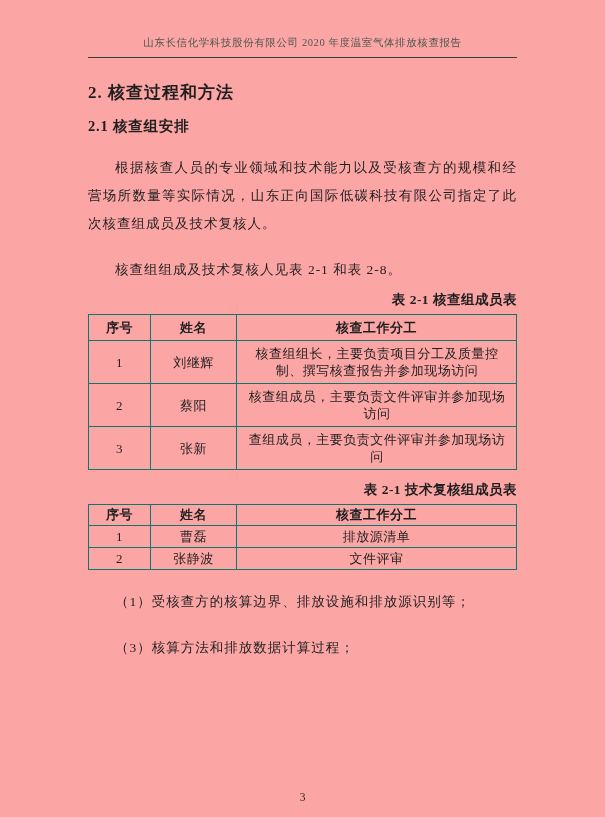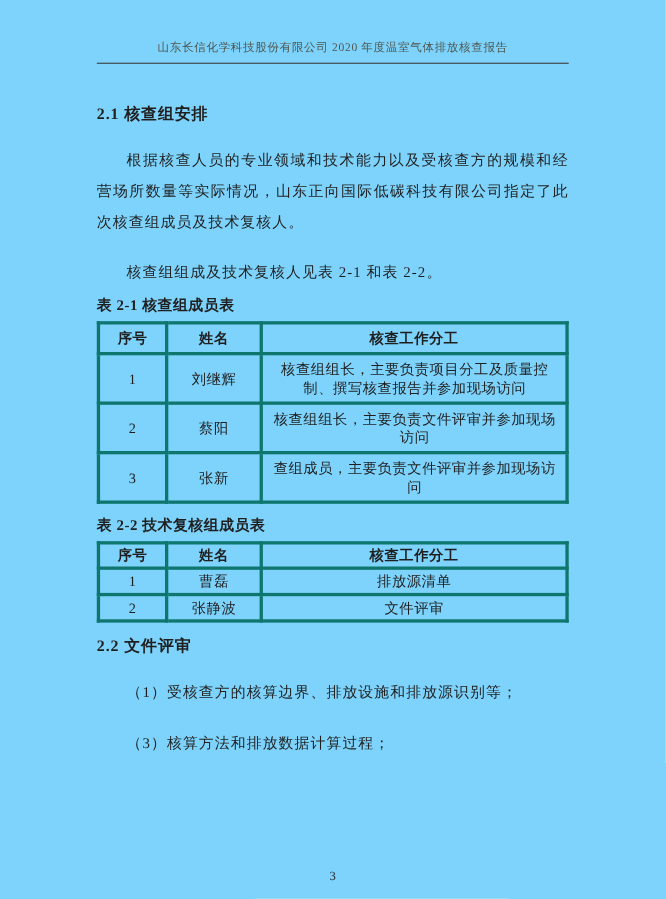--- a/index.html
+++ b/index.html
@@ -8,21 +8,21 @@
     font-family: "Liberation Serif", "DejaVu Serif", serif;
     color: #1f1f1f;
     width: 605px;
     height: 817px;
     position: relative;
     overflow: hidden;
   }
   .page {
     position: absolute;
     inset: 0;
-    background: #7dd3fc;
+    background: #fca5a5;
     text-decoration: underline;
   }
   .doc-header {
     position: absolute;
     top: 36px;
     left: 88px;
     right: 88px;
     text-align: center;
     font-size: 10.5px;
     letter-spacing: 0.6px;
@@ -53,33 +53,33 @@
   .para {
     margin: 18px 0 0 0;
     font-size: 13.5px;
     line-height: 28px;
     text-indent: 2em;
     text-align: justify;
     text-justify: inter-ideograph;
     letter-spacing: 1px;
   }
   .table-caption {
-    text-align: left;
+    text-align: right;
     font-weight: bold;
     font-size: 13.5px;
     margin: 7px 0 5px 0;
     letter-spacing: 0.5px;
   }
   table {
     width: 100%;
     border-collapse: collapse;
     table-layout: fixed;
   }
   th, td {
-    border: 3px solid #0f766e;
+    border: 1px solid #0f766e;
     font-size: 13px;
     letter-spacing: 0.5px;
   }
   th {
     font-weight: bold;
     text-align: center;
     padding: 4px 2px;
     line-height: 17px;
   }
   .t1 td { line-height: 17px; padding: 4px 6px; }
@@ -99,24 +99,25 @@
 </style>
 </head>
 <body>
 
 <div class="page">
 
   <div class="doc-header">山东长信化学科技股份有限公司 2020 年度温室气体排放核查报告</div>
 
   <div class="main">
 
+    <div class="h1">2. 核查过程和方法</div>
 
     <div class="h2" style="">2.1 核查组安排</div>
     <p class="para">根据核查人员的专业领域和技术能力以及受核查方的规模和经营场所数量等实际情况，山东正向国际低碳科技有限公司指定了此次核查组成员及技术复核人。</p>
-    <p class="para">核查组组成及技术复核人见表 2-1 和表 2-2。</p>
+    <p class="para">核查组组成及技术复核人见表 2-1 和表 2-8。</p>
 
     <div class="table-caption">表 2-1 核查组成员表</div>
     <table class="t1">
       <colgroup>
           <col style="width:62px">
           <col style="width:86px">
           <col>
         </colgroup>
       <tbody>
           <tr>
@@ -125,31 +126,31 @@
         <th>核查工作分工</th>
       </tr>
       <tr>
         <td class="c">1</td>
         <td class="c">刘继辉</td>
         <td class="l">核查组组长，主要负责项目分工及质量控制、撰写核查报告并参加现场访问</td>
       </tr>
       <tr>
         <td class="c">2</td>
         <td class="c">蔡阳</td>
-        <td class="l">核查组组长，主要负责文件评审并参加现场访问</td>
+        <td class="l">核查组成员，主要负责文件评审并参加现场访问</td>
       </tr>
       <tr>
         <td class="c">3</td>
         <td class="c">张新</td>
         <td class="l">查组成员，主要负责文件评审并参加现场访问</td>
       </tr>
     </tbody>
       </table>
 
-    <div class="table-caption" style="margin-top:11px">表 2-2 技术复核组成员表</div>
+    <div class="table-caption" style="margin-top:11px">表 2-1 技术复核组成员表</div>
     <table class="t2">
       <colgroup>
           <col style="width:62px">
           <col style="width:86px">
           <col>
         </colgroup>
       <tbody>
           <tr>
         <th>序号</th>
         <th>姓名</th>
@@ -161,21 +162,20 @@
         <td>排放源清单</td>
       </tr>
       <tr>
         <td>2</td>
         <td>张静波</td>
         <td>文件评审</td>
       </tr>
     </tbody>
       </table>
 
-    <div class="h2">2.2 文件评审</div>
     <p class="para">（1）受核查方的核算边界、排放设施和排放源识别等；</p>
     <p class="para">（3）核算方法和排放数据计算过程；</p>
 
   </div>
 
   <div class="page-number">3</div>
 
 </div>
 
 </body></html>

